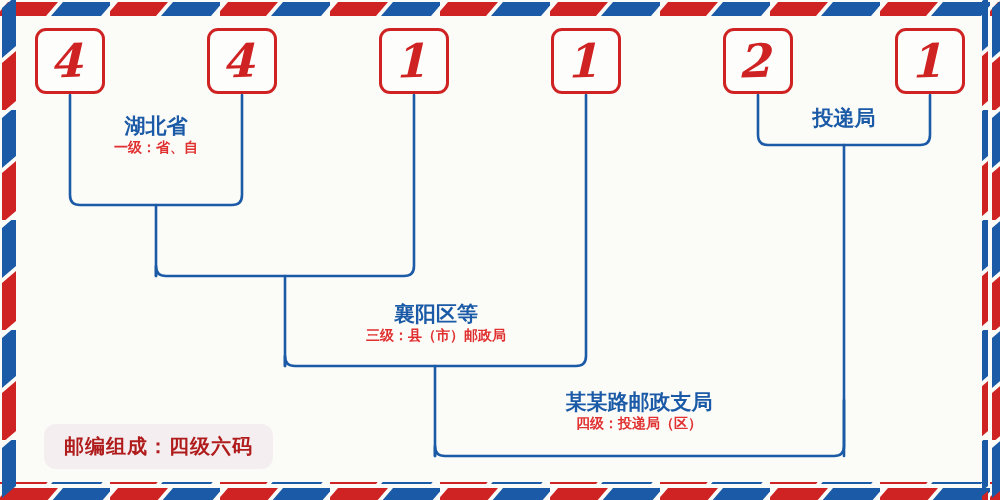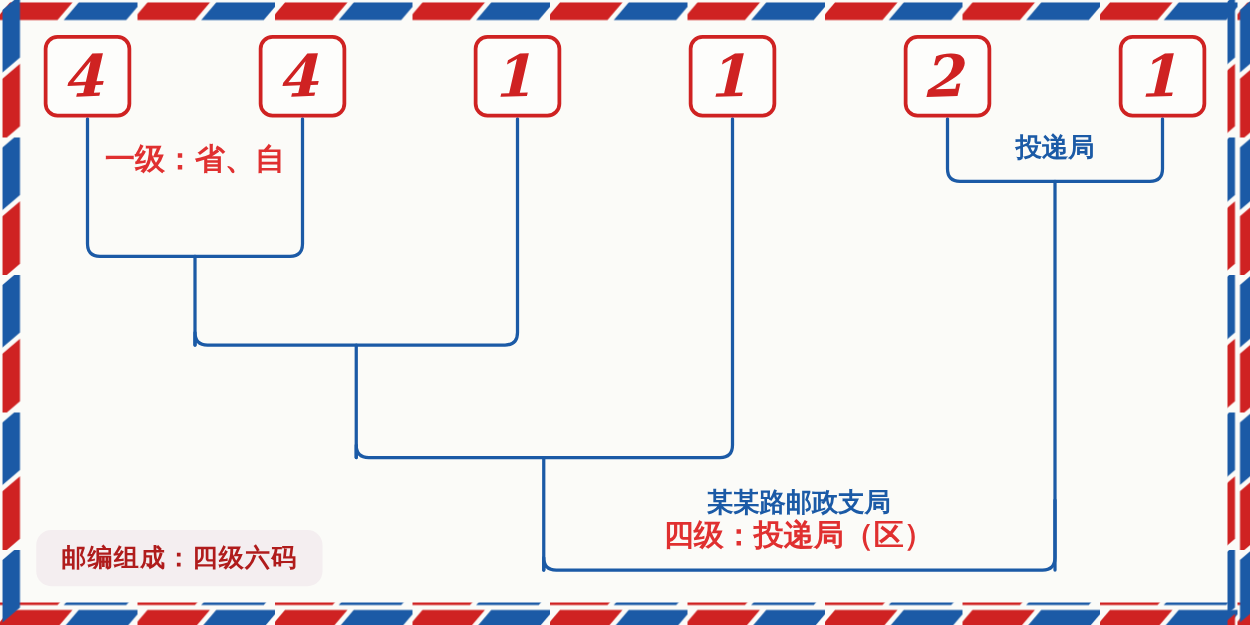--- a/index.html
+++ b/index.html
@@ -53,21 +53,21 @@
     color:#1b5aa6;
     font-family:"DejaVu Serif","Liberation Serif",serif;
     font-weight:700;
     font-size:21px;
     display:block;
   }
   .label .sub{
     color:#e03030;
     font-family:"Liberation Sans","DejaVu Sans",sans-serif;
     font-weight:700;
-    font-size:24px;
+    font-size:14px;
     display:block;
   }
 
   
   .badge{
     position:absolute;
     background:#f4eef0;
     border-radius:12px;
     padding:9px 20px;
     color:#b01c1c;
@@ -136,29 +136,34 @@
     <span class="digit-glyph">1</span>
   </div>
   <div class="digit-box" style="left:723px;top:28px;">
     <span class="digit-glyph">2</span>
   </div>
   <div class="digit-box" style="left:895px;top:28px;">
     <span class="digit-glyph">1</span>
   </div>
 
   <div class="label" style="left:72px;top:114px;width:168px;">
+    <span class="title">湖北省</span>
     <span class="sub">一级：省、自</span>
   </div>
 
 
+  <div class="label" style="left:290px;top:302px;width:292px;">
+    <span class="title">襄阳区等</span>
+    <span class="sub">三级：县（市）邮政局</span>
+  </div>
 
   <div class="label" style="left:440px;top:390px;width:398px;">
     <span class="title">某某路邮政支局</span>
     <span class="sub">四级：投递局（区）</span>
   </div>
 
   <div class="label" style="left:762px;top:106px;width:164px;">
     <span class="title">投递局</span>
   </div>
 
-  <div class="badge" style="left:29px;top:424px;">邮编组成：四级六码</div>
+  <div class="badge" style="left:44px;top:424px;">邮编组成：四级六码</div>
 
 </div>
 
 </body></html>

